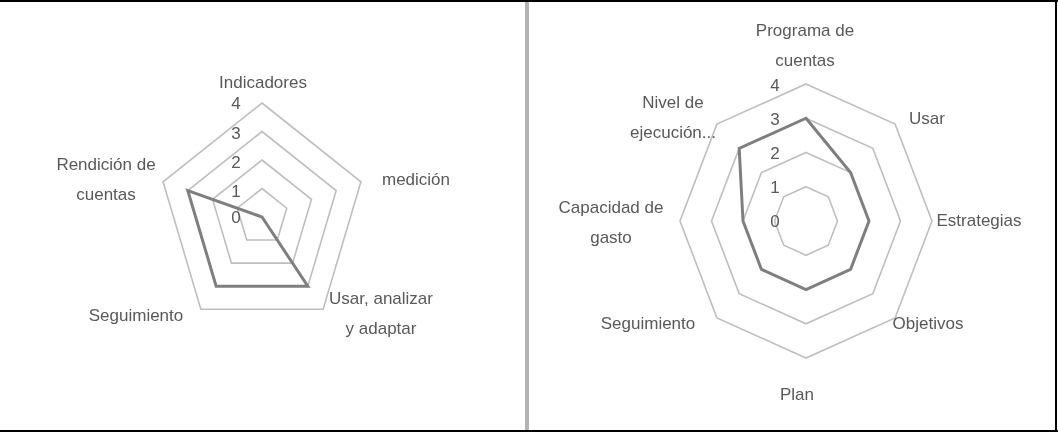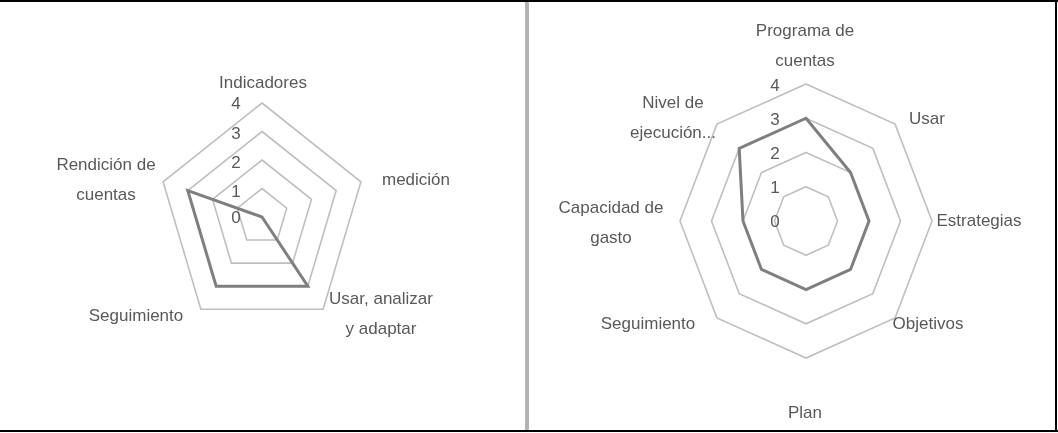--- a/index.html
+++ b/index.html
@@ -77,21 +77,21 @@
     </div>
     <div class="axis-label" style="left: 398px; top: 117px;">
       <div>Usar</div>
     </div>
     <div class="axis-label" style="left: 450px; top: 219px;">
       <div>Estrategias</div>
     </div>
     <div class="axis-label" style="left: 399px; top: 322px;">
       <div>Objetivos</div>
     </div>
-    <div class="axis-label" style="left: 276px; top: 393px; margin-top: 18px;">
+    <div class="axis-label" style="left: 268px; top: 393px;">
       <div>Plan</div>
     </div>
     <div class="axis-label" style="left: 119px; top: 322px;">
       <div>Seguimiento</div>
     </div>
     <div class="axis-label" style="left: 82px; top: 221px;">
       <div>Capacidad de</div>
       <div>gasto</div>
     </div>
     <div class="axis-label" style="left: 144px; top: 116px;">

